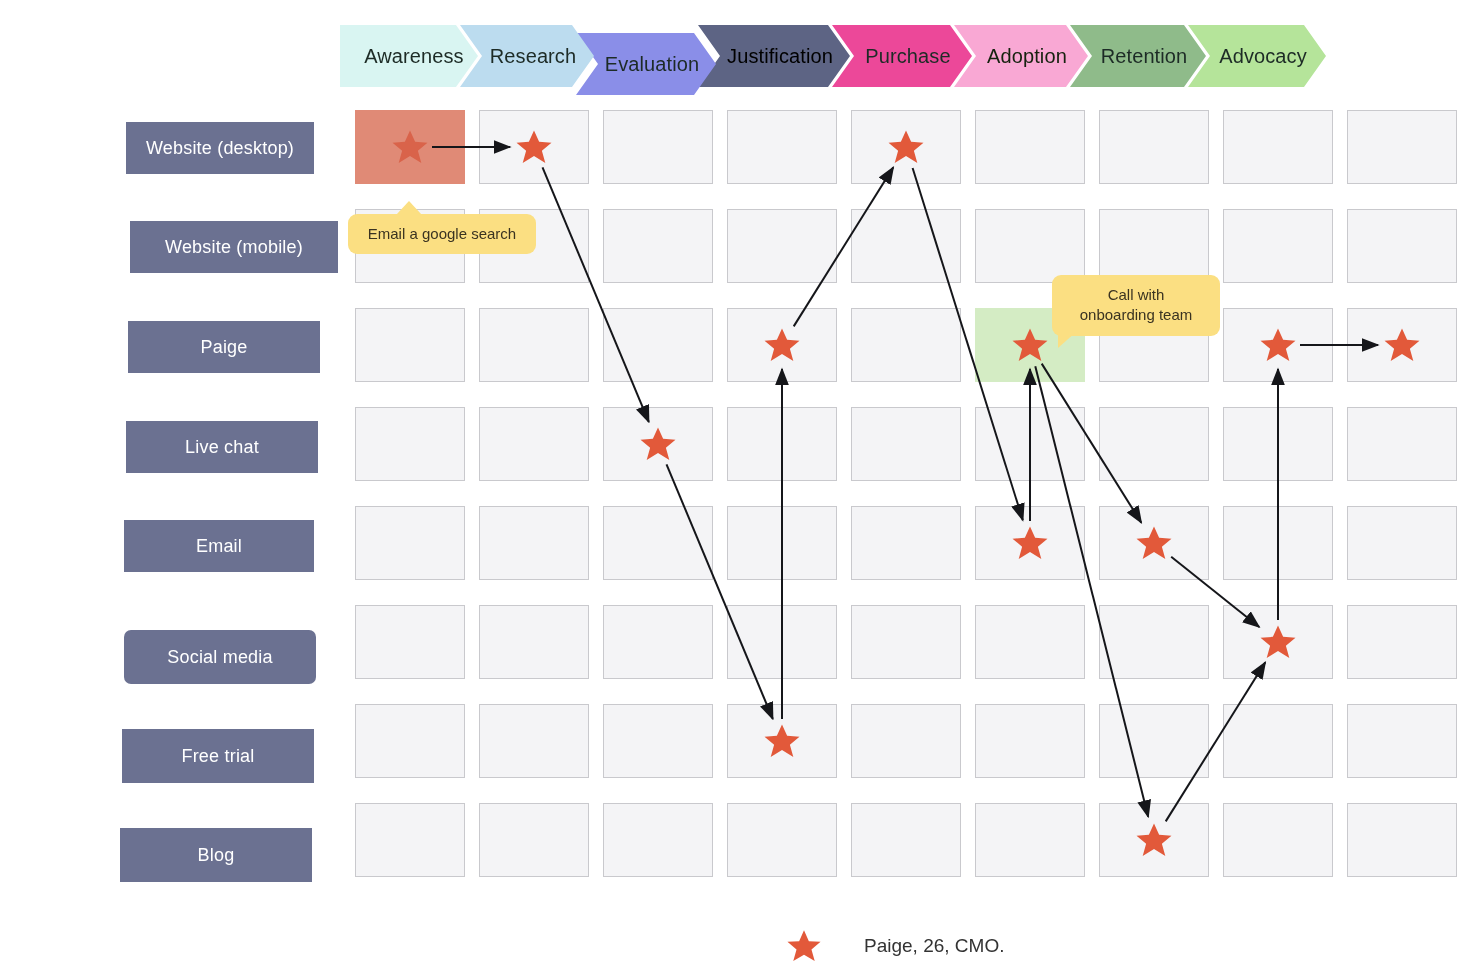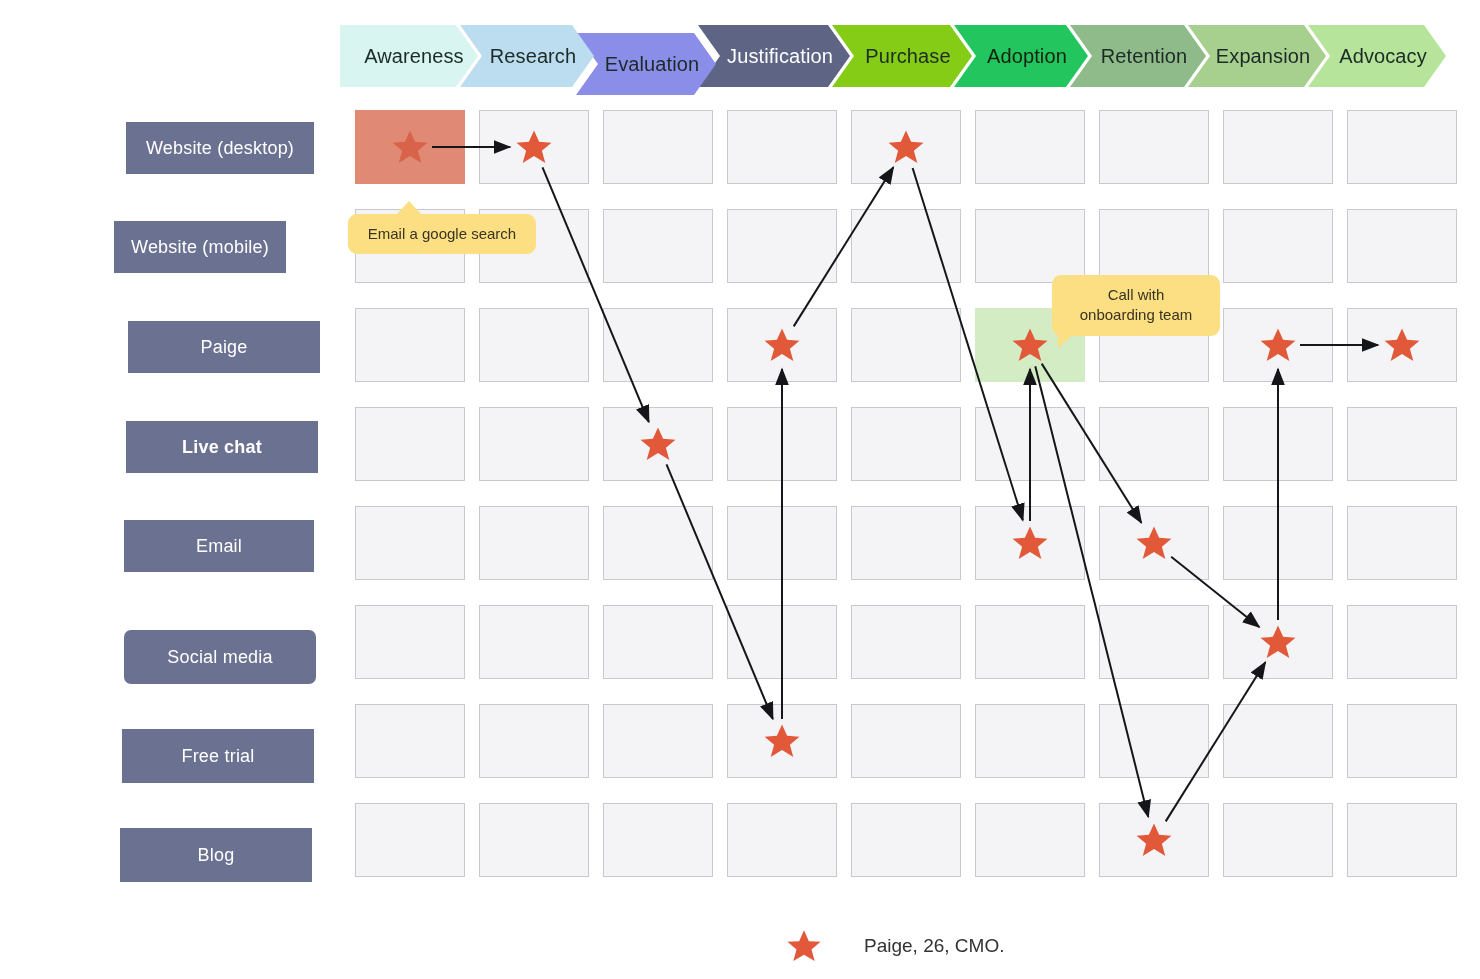--- a/index.html
+++ b/index.html
@@ -154,50 +154,47 @@
       <div class="stage" style="background: rgb(217, 245, 242); width: 138px; z-index: 9;">
         <span>Awareness</span>
       </div>
       <div class="stage" style="background: rgb(188, 220, 239); width: 134px; z-index: 8;">
         <span>Research</span>
       </div>
       <div class="stage" style="background: rgb(138, 142, 232); width: 140px; z-index: 7; margin-top: 8px;">
         <span>Evaluation</span>
       </div>
       <div class="stage" style="background: rgb(93, 100, 132); width: 152px; z-index: 6;">
-        <span style="color: #ffffff;">Justification</span>
-      </div>
-      <div class="stage" style="background: #84cc16; width: 140px; z-index: 5;">
+        <span style="color: #000000;">Justification</span>
+      </div>
+      <div class="stage" style="background: #ec4899; width: 140px; z-index: 5;">
         <span>Purchase</span>
       </div>
-      <div class="stage" style="background: #22c55e; width: 134px; z-index: 4;">
+      <div class="stage" style="background: #f9a8d4; width: 134px; z-index: 4;">
         <span style="color: rgb(22, 34, 15);">Adoption</span>
       </div>
       <div class="stage" style="background: rgb(143, 187, 138); width: 136px; z-index: 3;">
         <span>Retention</span>
-      </div>
-      <div class="stage" style="background: rgb(167, 207, 142); width: 138px; z-index: 2;">
-        <span>Expansion</span>
       </div>
       <div class="stage" style="background: rgb(181, 228, 154); width: 138px; z-index: 1;">
         <span>Advocacy</span>
       </div>
     </div>
 
   <div id="row-labels">
       <div class="row-label" style="left: 126px; top: 122px; width: 188px; height: 52px;">
         <span>Website (desktop)</span>
       </div>
-      <div class="row-label" style="left: 114px; top: 221px; width: 172px; height: 52px;">
+      <div class="row-label" style="left: 130px; top: 221px; width: 208px; height: 52px;">
         <span>Website (mobile)</span>
       </div>
       <div class="row-label" style="left: 128px; top: 321px; width: 192px; height: 52px;">
         <span>Paige</span>
       </div>
-      <div class="row-label" style="left: 126px; top: 421px; width: 192px; height: 52px; font-weight: bold;">
+      <div class="row-label" style="left: 126px; top: 421px; width: 192px; height: 52px;">
         <span>Live chat</span>
       </div>
       <div class="row-label" style="left: 124px; top: 520px; width: 190px; height: 52px;">
         <span>Email</span>
       </div>
       <div class="row-label" style="left: 124px; top: 630px; width: 192px; height: 54px; border-radius: 7px;">
         <span>Social media</span>
       </div>
       <div class="row-label" style="left: 122px; top: 729px; width: 192px; height: 54px;">
         <span>Free trial</span>

